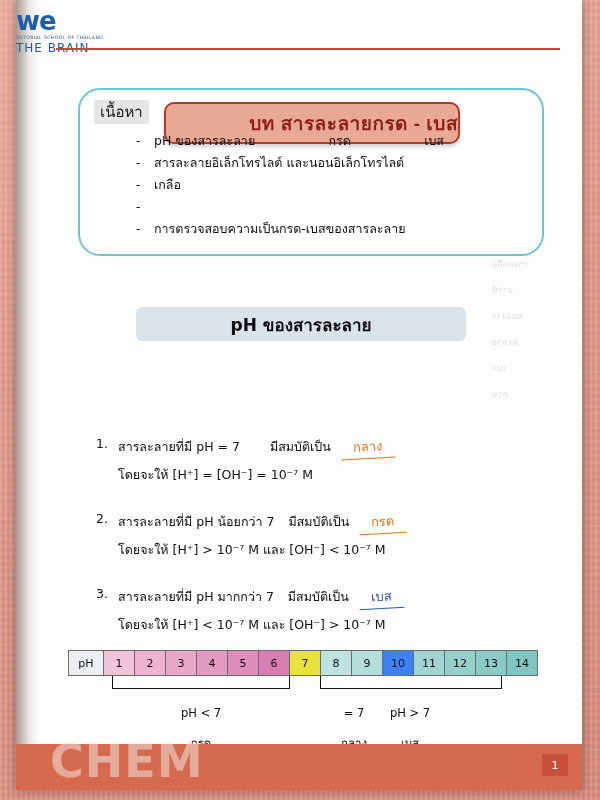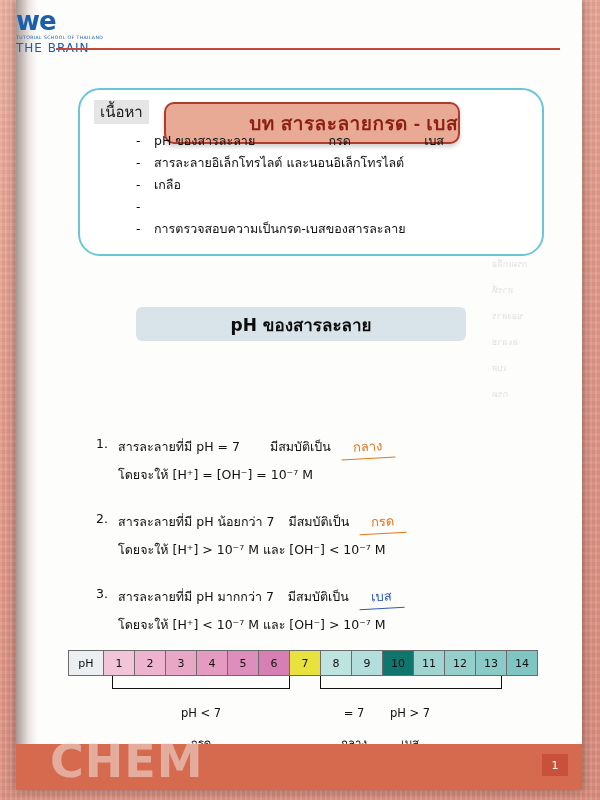--- a/index.html
+++ b/index.html
@@ -248,21 +248,21 @@
       <div class="cell first">pH</div>
     <div class="cell" style="background: rgb(242, 196, 216);">1</div>
         <div class="cell" style="background: rgb(238, 180, 207);">2</div>
         <div class="cell" style="background: rgb(233, 167, 200);">3</div>
         <div class="cell" style="background: rgb(229, 154, 194);">4</div>
         <div class="cell" style="background: rgb(221, 142, 187);">5</div>
         <div class="cell" style="background: rgb(215, 127, 179);">6</div>
         <div class="cell" style="background: rgb(232, 226, 60);">7</div>
         <div class="cell" style="background: rgb(191, 227, 223);">8</div>
         <div class="cell" style="background: rgb(180, 222, 219);">9</div>
-        <div class="cell" style="background: #0f766e;">10</div>
+        <div class="cell" style="background: #3b82f6;">10</div>
         <div class="cell" style="background: rgb(159, 212, 209);">11</div>
         <div class="cell" style="background: rgb(149, 207, 204);">12</div>
         <div class="cell" style="background: rgb(138, 202, 199);">13</div>
         <div class="cell" style="background: rgb(127, 197, 194);">14</div>
       </div>
   </div>
 
   <div class="braces">
     <div class="brace" style="left:16px;width:176px;"></div>
     <div class="brace" style="left:224px;width:180px;"></div>

